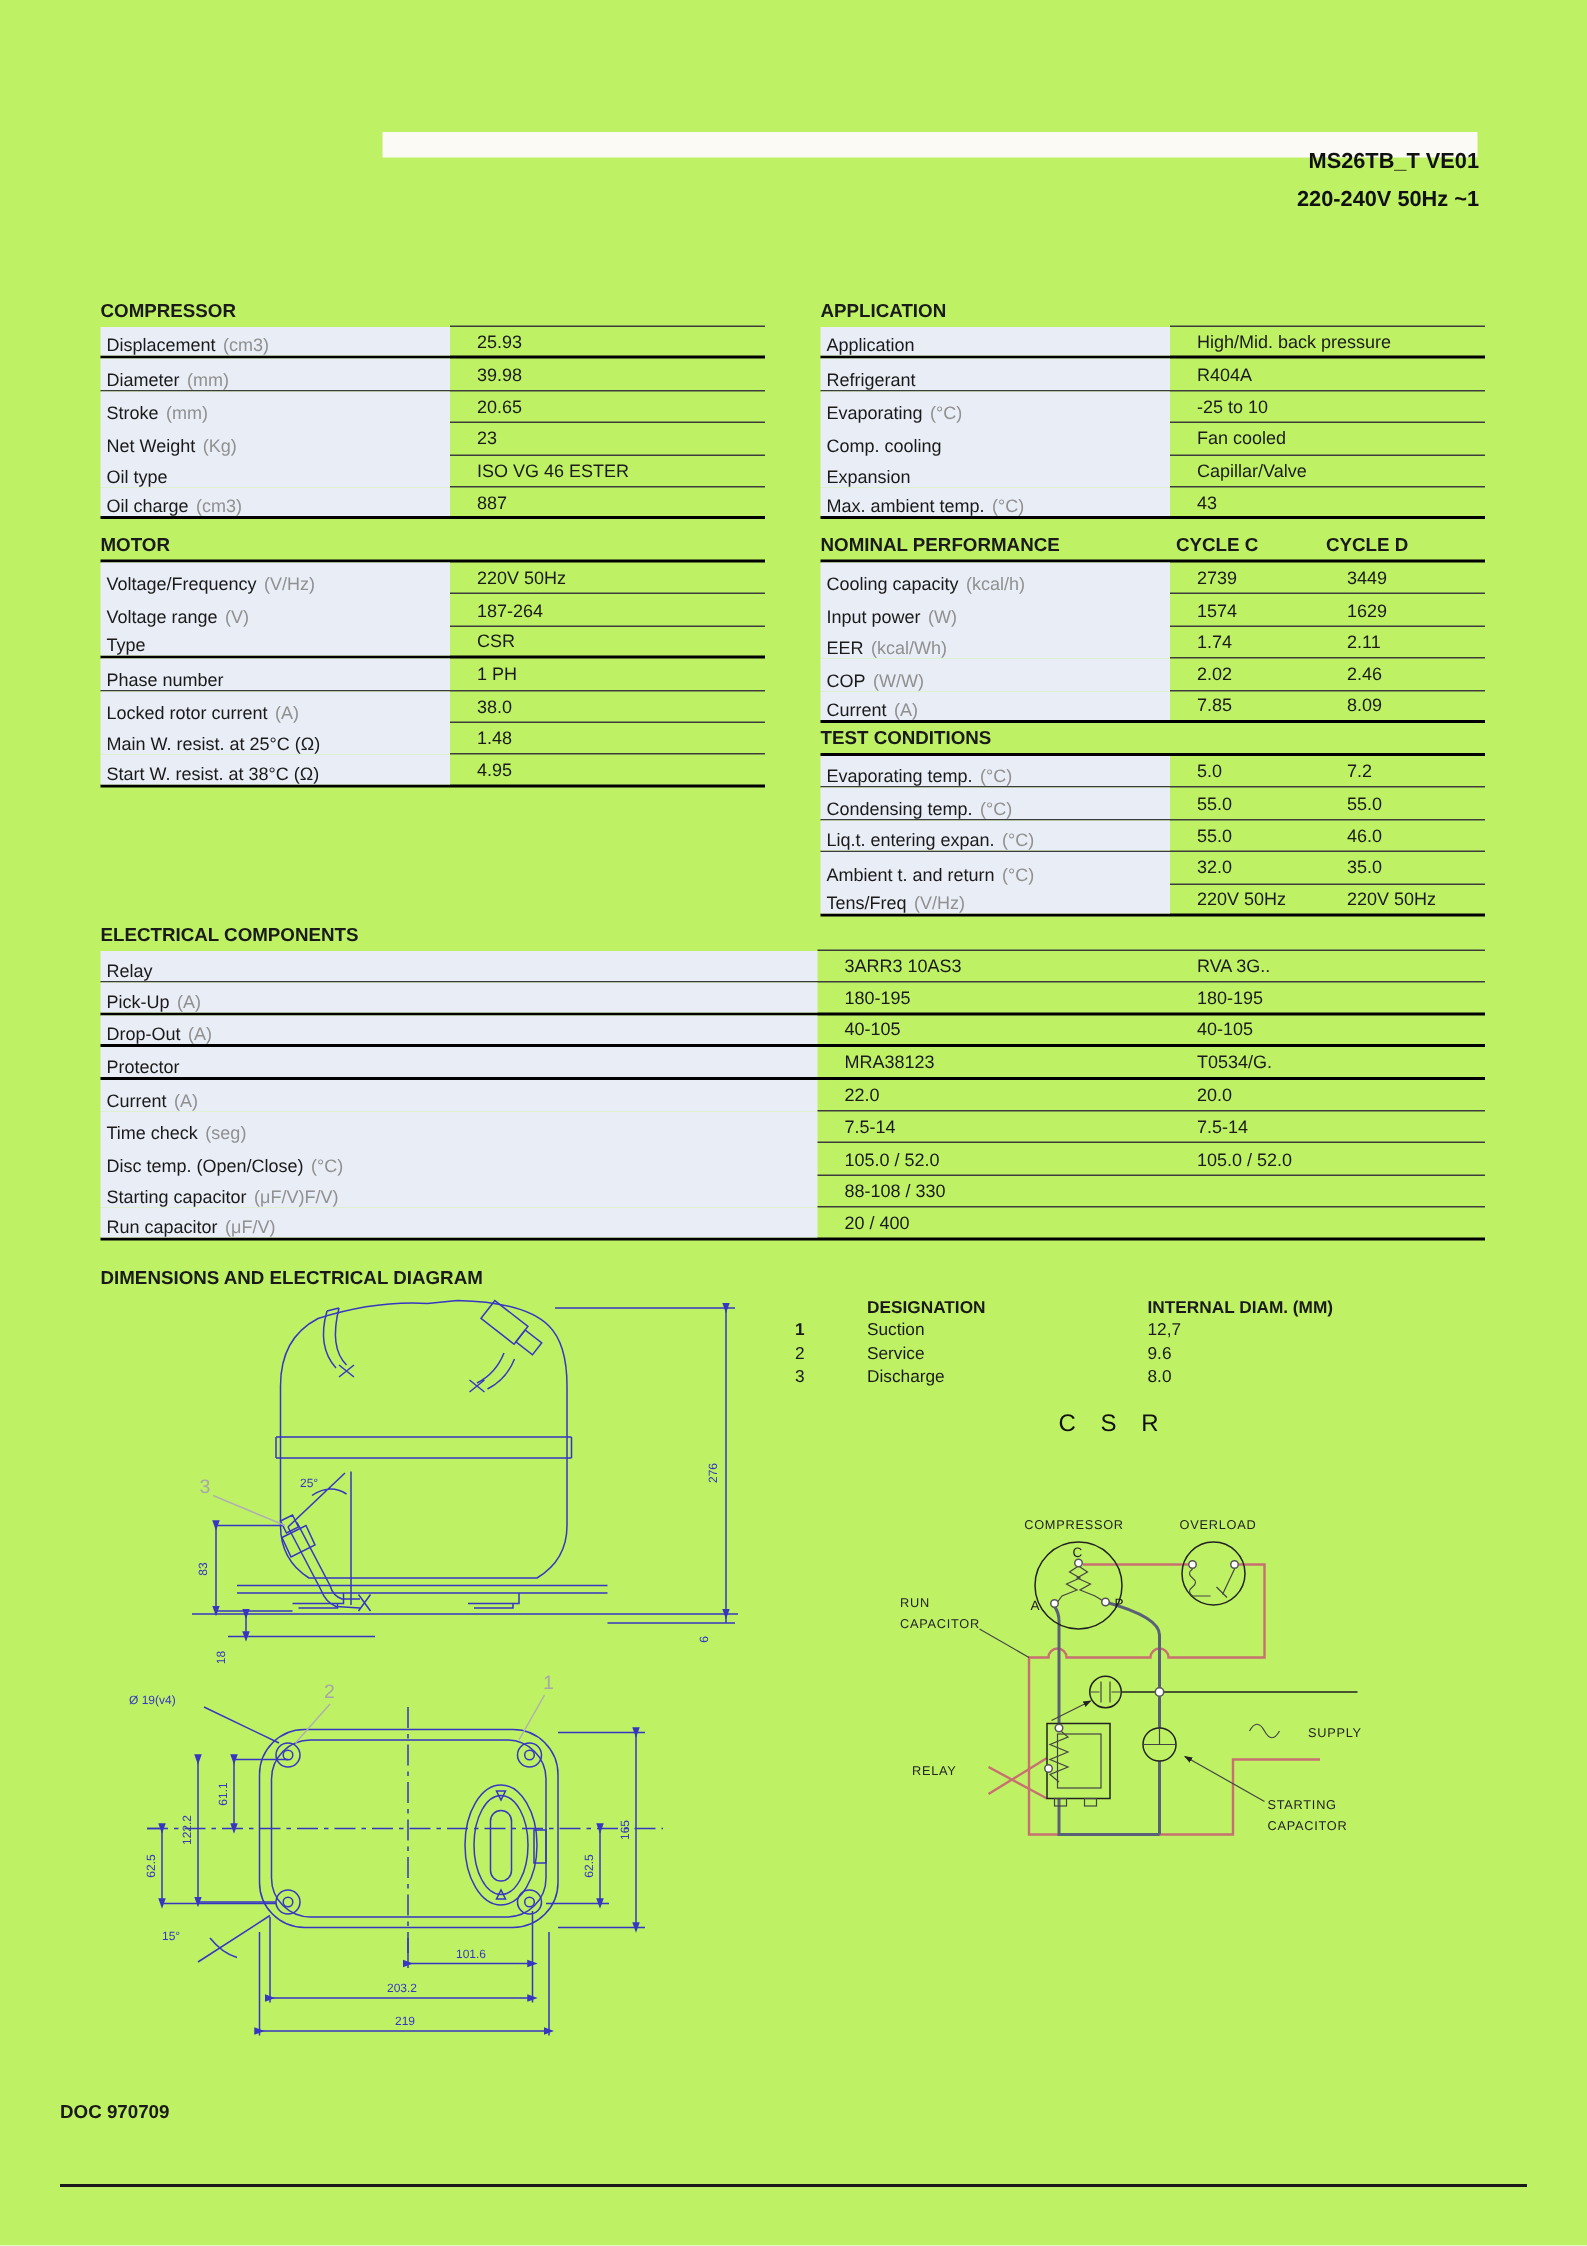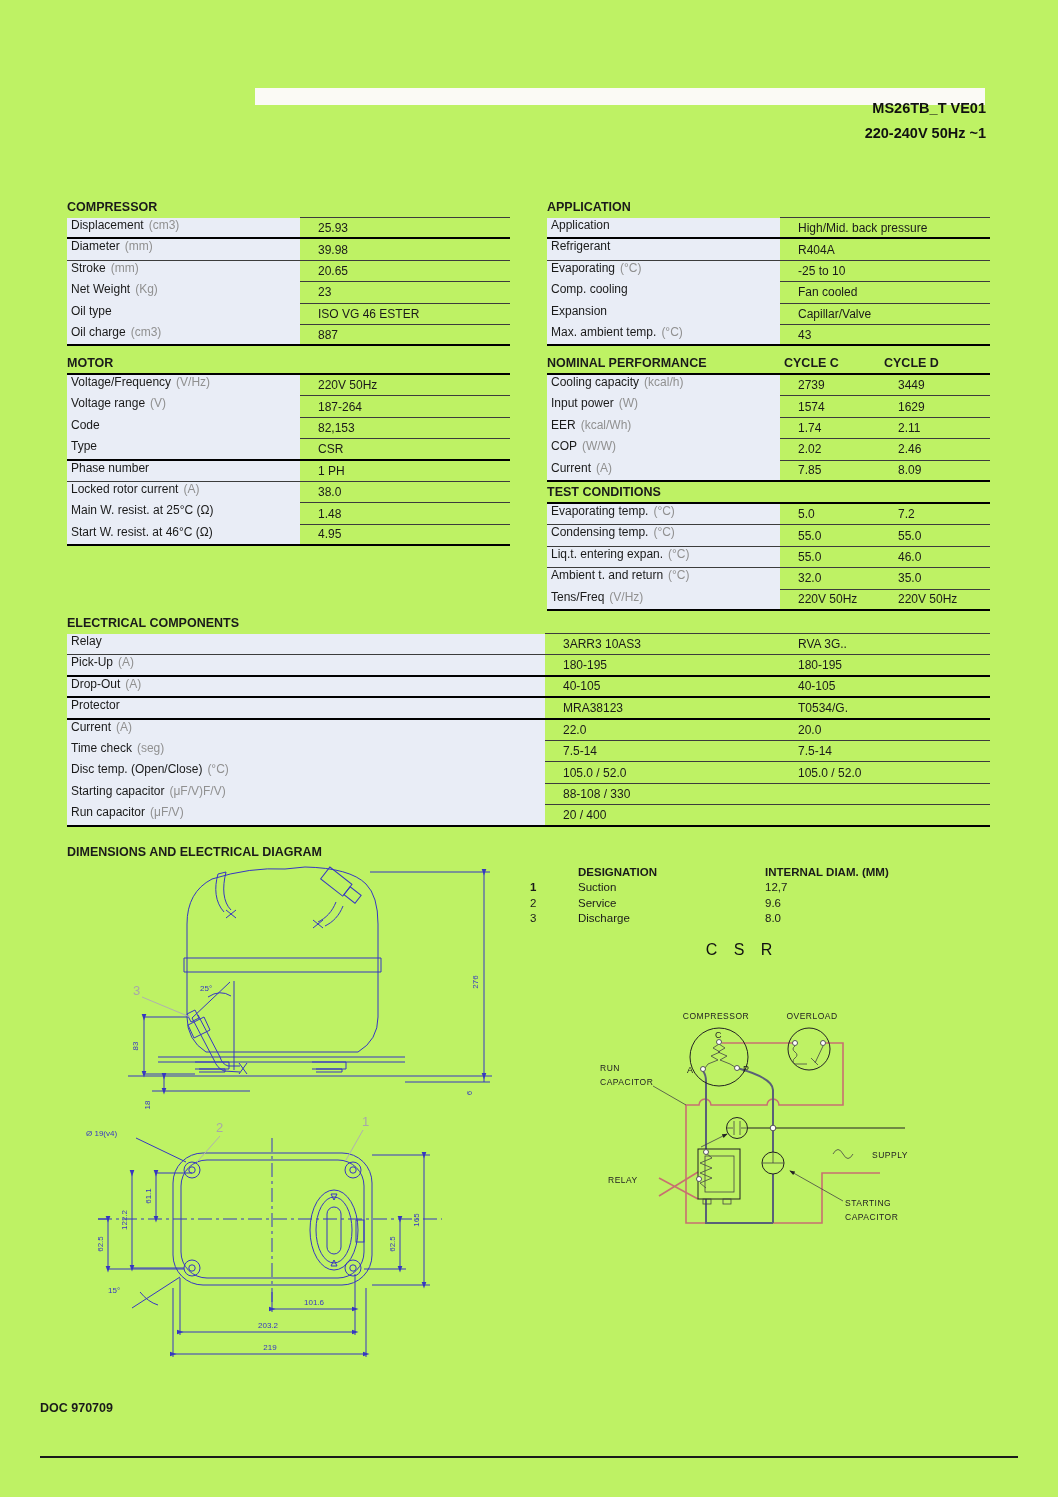--- a/index.html
+++ b/index.html
@@ -13,21 +13,21 @@
   .thead{display:flex;align-items:stretch;height:22px;box-sizing:border-box;}
   .thead.full{border-bottom:2px solid #000;}
   .ttitle{font-weight:bold;font-size:12.5px;display:flex;align-items:center;box-sizing:border-box;}
   .hspace{flex:1;border-bottom:1px solid #3c3c3c;}
   .hcol{width:100px;font-weight:bold;font-size:12.5px;display:flex;align-items:center;box-sizing:border-box;padding-left:4px;}
   .hcol.last{flex:1;}
   .trow{display:flex;align-items:stretch;height:21.4px;box-sizing:border-box;}
   .r-full{border-bottom:1px solid #3c3c3c;}
   .r-thick{border-bottom:2px solid #000;}
   .r-val .vals{border-bottom:1px solid #3c3c3c;}
-  .lbl{background:#e9edf6;display:flex;align-items:flex-start;padding-left:4px;box-sizing:border-box;}
+  .lbl{background:#e9edf6;display:flex;align-items:flex-end;padding-left:4px;box-sizing:border-box;}
   .w233{flex:0 0 233px;width:233px;}
   .w478{flex:0 0 478px;width:478px;}
   .unit{color:#909090;margin-left:5px;}
   .vals{flex:1;display:flex;align-items:center;box-sizing:border-box;}
   .val{padding-left:18px;white-space:pre;box-sizing:border-box;}
   .vc{width:235px;}
   .vn{width:100px;}
   .vlast{flex:1;}
   
   .desig{position:absolute;left:530px;top:864px;width:440px;font-size:11.5px;}
@@ -204,29 +204,20 @@
       </div>
     <div class="trow r-val">
         <div class="lbl w233">
           <span>Voltage range</span>
           <span class="unit">(V)</span>
         </div>
         <div class="vals">
           <div class="val">187-264</div>
         </div>
       </div>
-    <div class="trow r-val">
-        <div class="lbl w233">
-          <span>Code</span>
-          <span class="unit"></span>
-        </div>
-        <div class="vals">
-          <div class="val">82,153</div>
-        </div>
-      </div>
     <div class="trow r-thick">
         <div class="lbl w233">
           <span>Type</span>
           <span class="unit"></span>
         </div>
         <div class="vals">
           <div class="val">CSR</div>
         </div>
       </div>
     <div class="trow r-full">
@@ -251,21 +242,21 @@
         <div class="lbl w233">
           <span>Main W. resist. at 25°C (Ω)</span>
           <span class="unit"></span>
         </div>
         <div class="vals">
           <div class="val">1.48</div>
         </div>
       </div>
     <div class="trow r-thick">
         <div class="lbl w233">
-          <span>Start W. resist. at 46°C (Ω)</span>
+          <span>Start W. resist. at 38°C (Ω)</span>
           <span class="unit"></span>
         </div>
         <div class="vals">
           <div class="val">4.95</div>
         </div>
       </div>
   </div>
 
   <div class="tbl" style="left:547px;top:353px;width:443px;">
     <div class="thead full">

